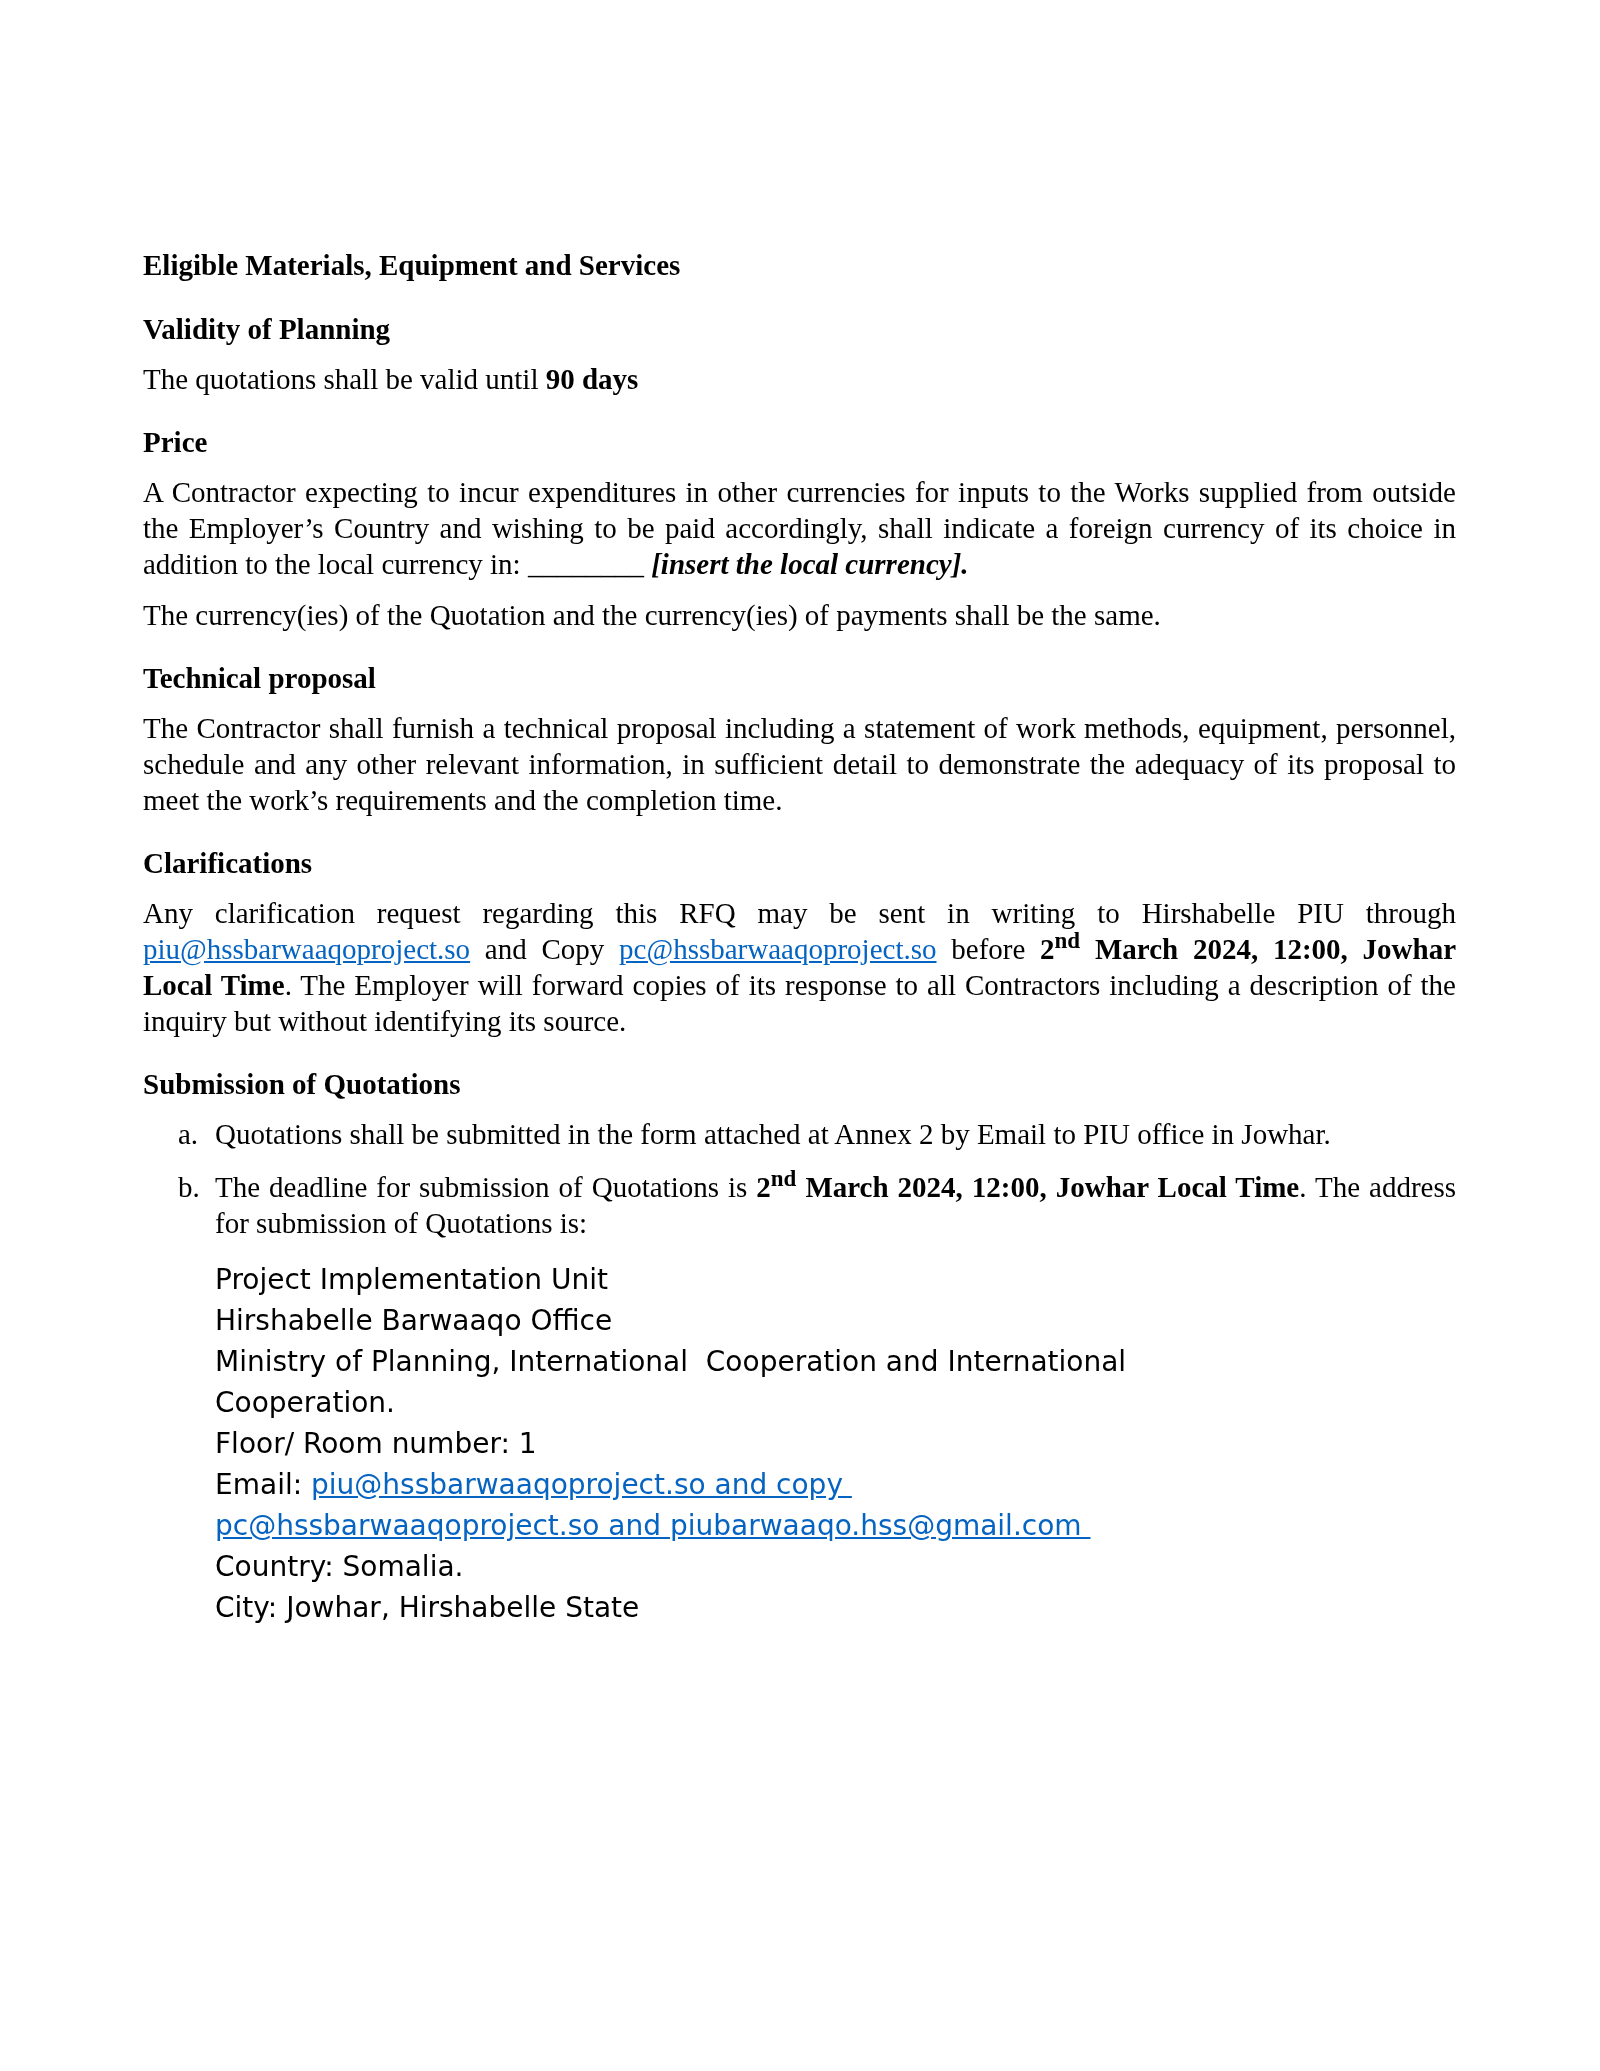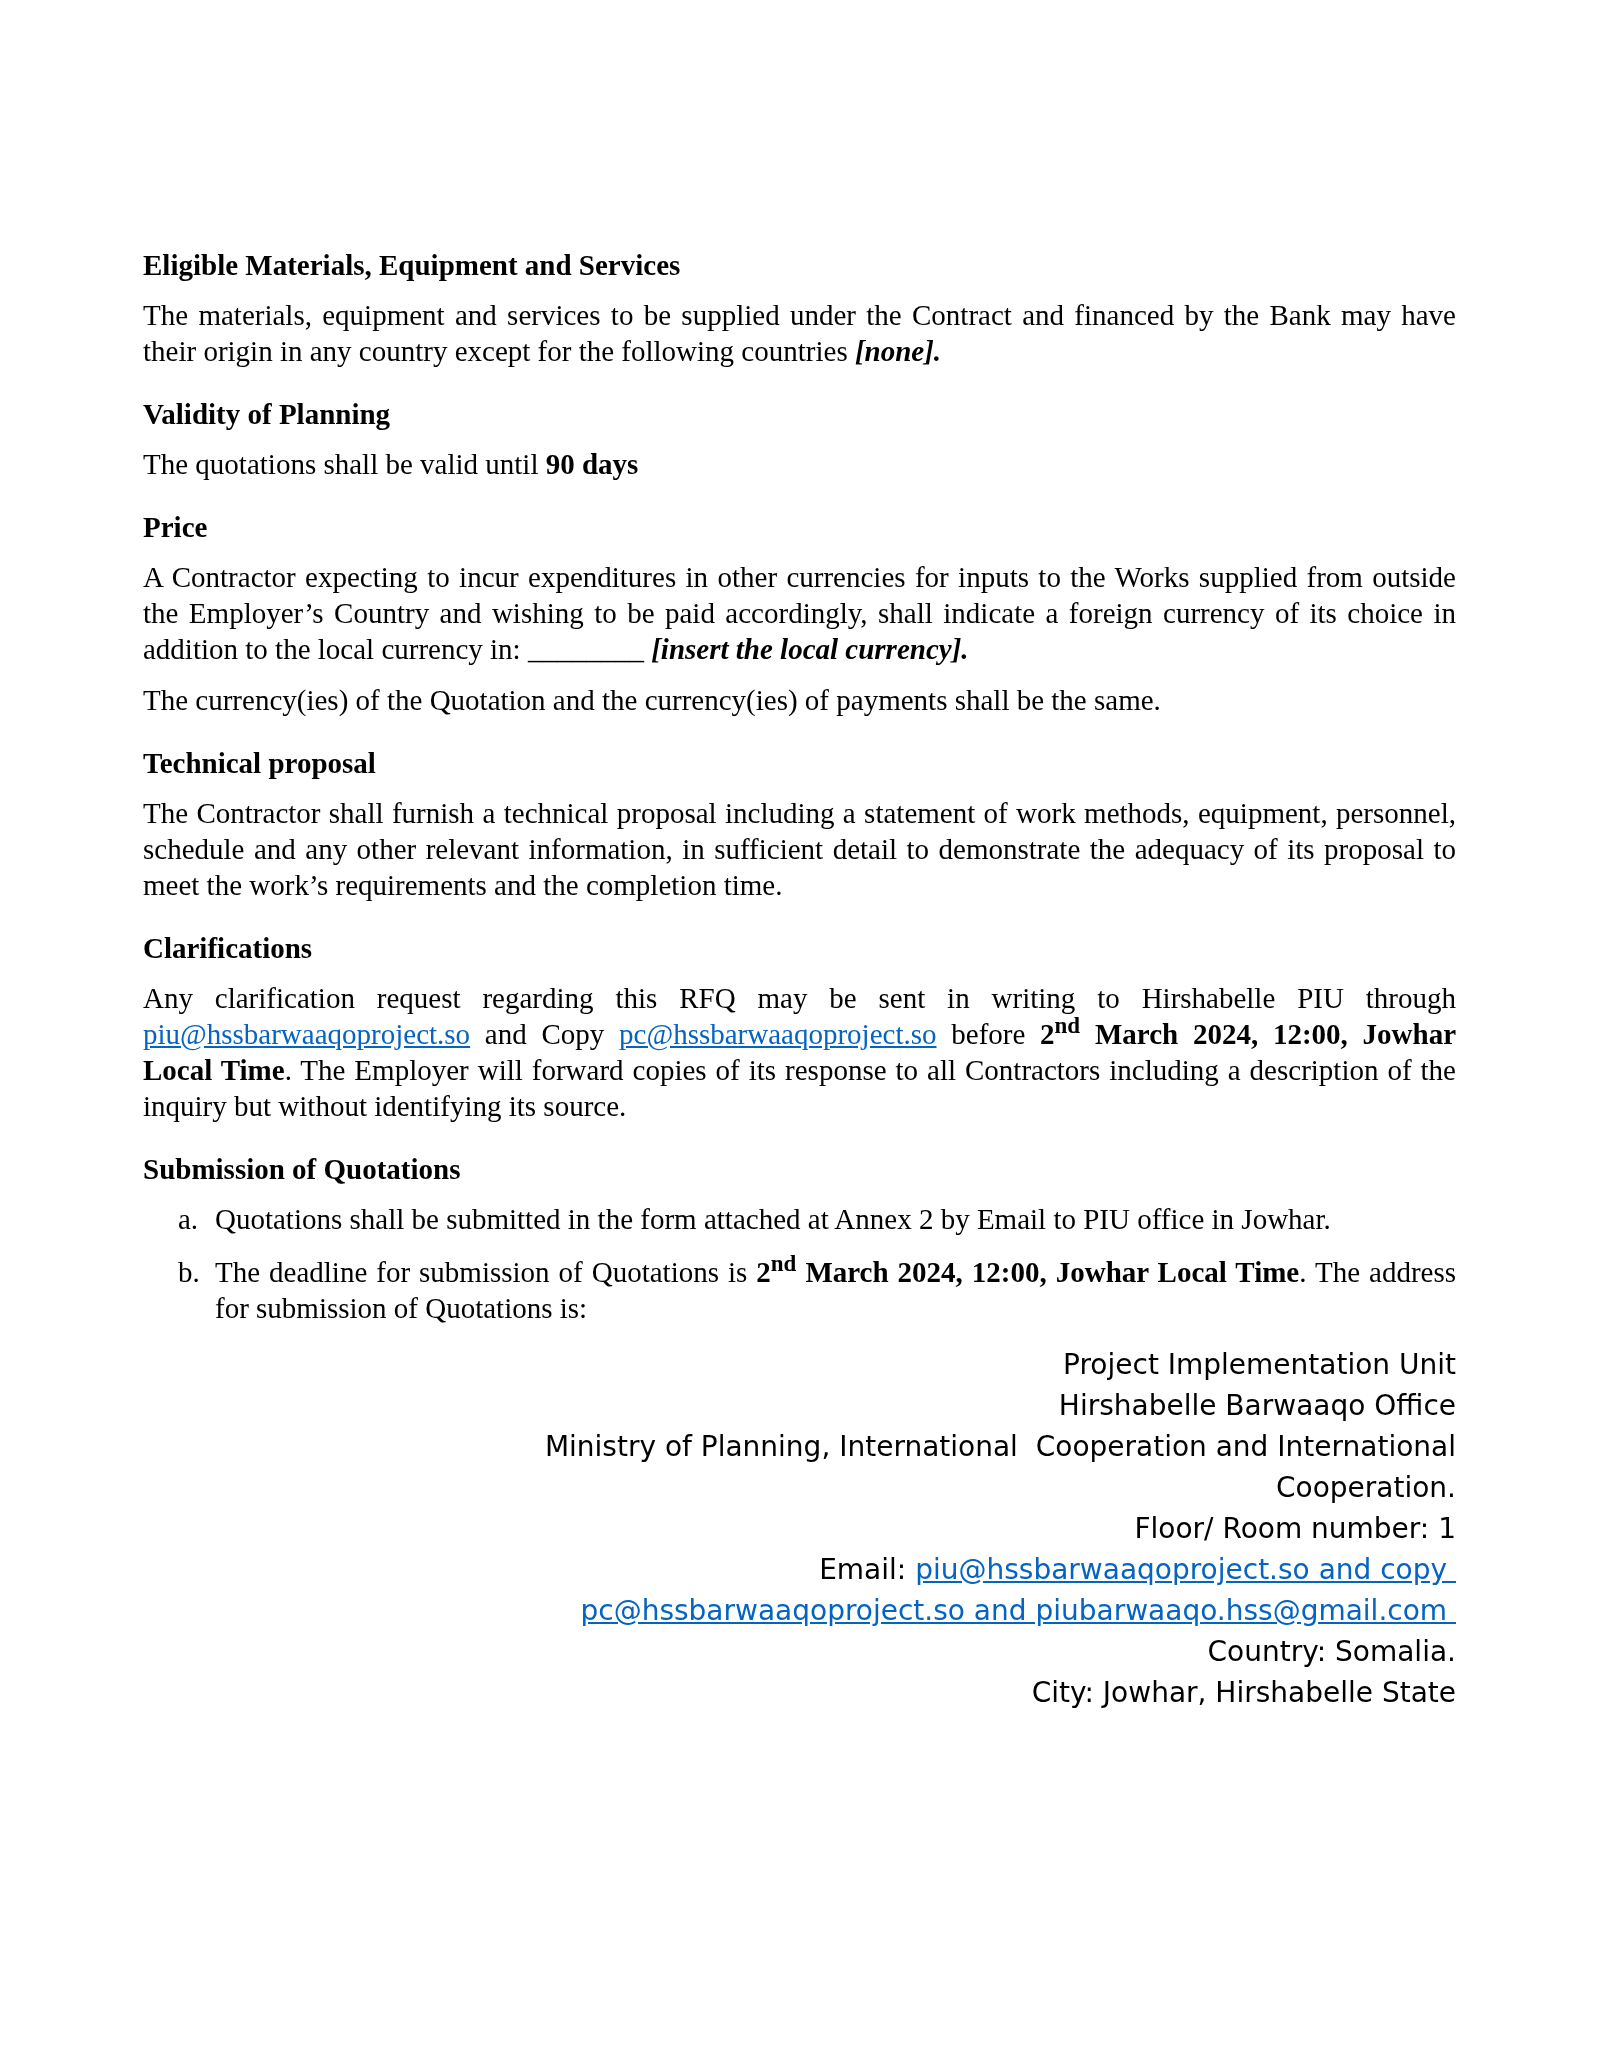--- a/index.html
+++ b/index.html
@@ -32,31 +32,30 @@
   }
   .list-item {
     display: flex; margin: 0 0 17px 0;
     font-size: 29px; line-height: 36px;
   }
   .list-marker { flex: none; margin-left: 35px; width: 37px; }
   .list-text { flex: 1; text-align: justify; }
   .address {
     font-family: "DejaVu Sans", "Liberation Sans", sans-serif;
     font-size: 28px; line-height: 41px;
-    margin: 18px 0 0 72px; text-align: right;
+    margin: 18px 0 0 72px; text-align: left;
   }
   .addr-line { white-space: pre-wrap; }
 </style>
 </head>
 <body>
 
 <div class="page">
 
   <h2 class="sec-heading first">Eligible Materials, Equipment and Services</h2>
-  <p class="body-par"><span>The materials, equipment and services to be supplied under the Contract and financed by the Bank may have their origin in any country except for the following countries </span><span class="bi">[none].</span></p>
 
   <h2 class="sec-heading">Validity of Planning</h2>
   <p class="body-par"><span>The quotations shall be valid until </span><span class="b">90 days</span></p>
 
   <h2 class="sec-heading">Price</h2>
   <p class="body-par"><span>A Contractor expecting to incur expenditures in other currencies for inputs to the Works supplied from outside the Employer’s Country and wishing to be paid accordingly, shall indicate a foreign currency of its choice in addition to the local currency in: </span><span>________</span><span class="bi"> [insert the local currency].</span></p>
   <p class="body-par"><span>The currency(ies) of the Quotation and the currency(ies) of payments shall be the same.</span></p>
 
   <h2 class="sec-heading">Technical proposal</h2>
   <p class="body-par"><span>The Contractor shall furnish a technical proposal including a statement of work methods, equipment, personnel, schedule and any other relevant information, in sufficient detail to demonstrate the adequacy of its proposal to meet the work’s requirements and the completion time.</span></p>

